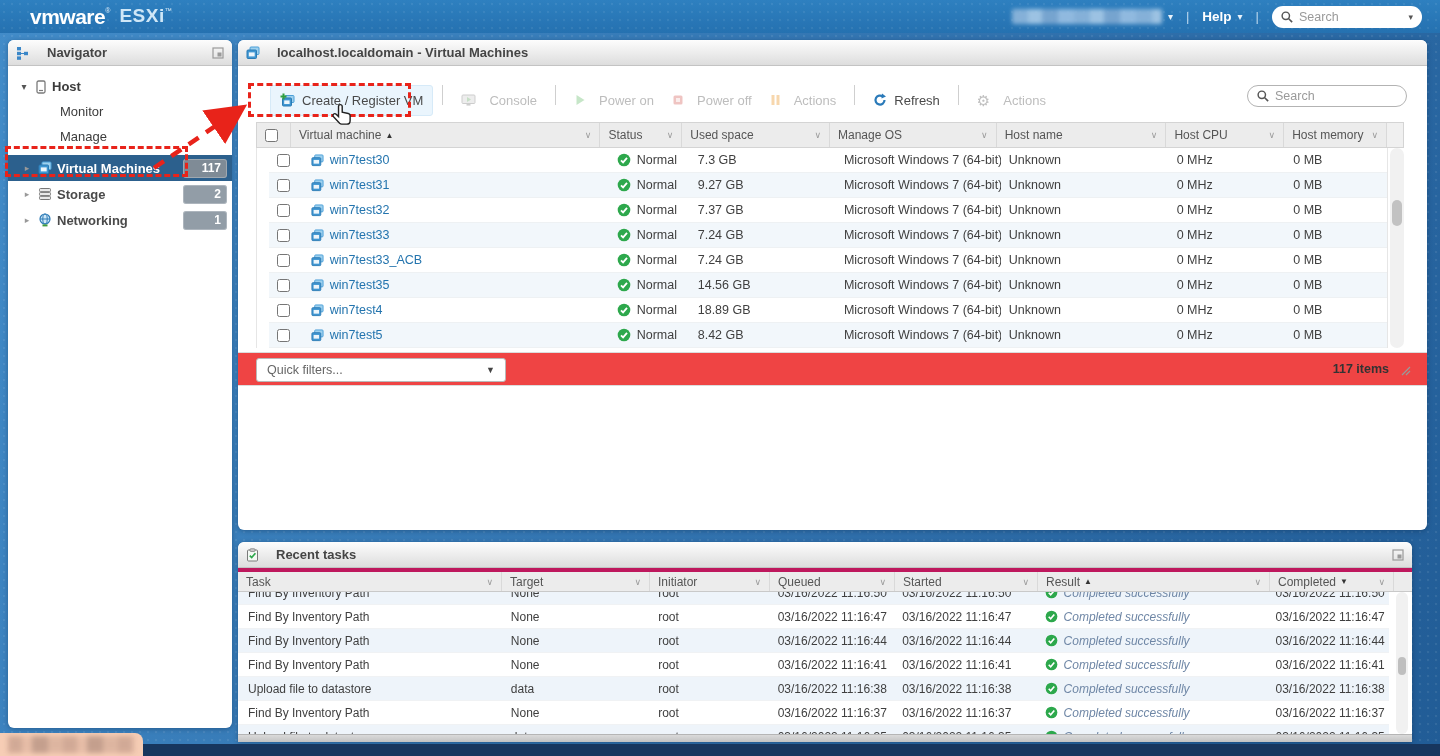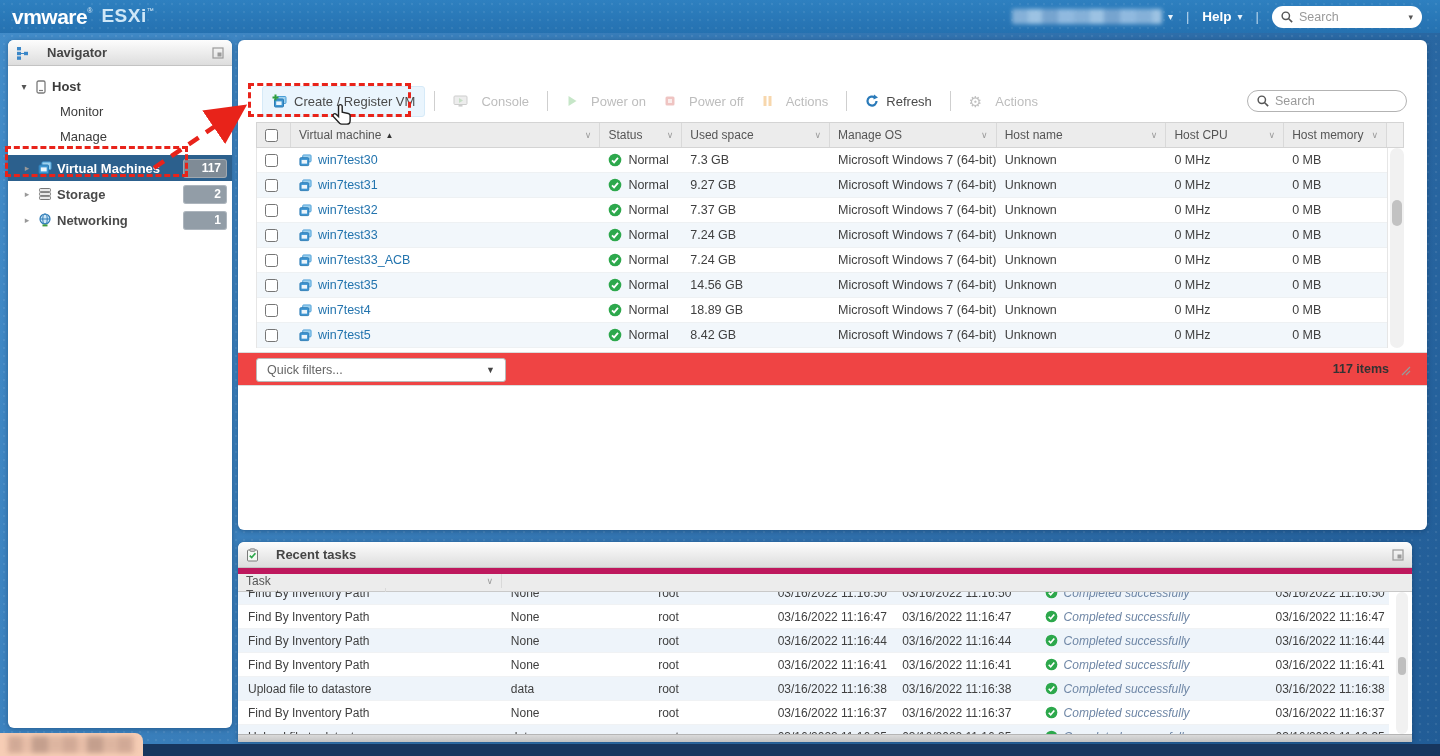--- a/index.html
+++ b/index.html
@@ -18,21 +18,21 @@
   }
 
   
   .topbar{
     position:absolute; left:0; top:0; width:1440px; height:33px;
     background-image:
       radial-gradient(rgba(255,255,255,.07) 1px, transparent 1.6px),
       linear-gradient(#2e80c0,#2571b0);
     background-size:8px 8px,100% 100%;
     display:flex; align-items:center; justify-content:space-between;
-    padding:0 18px 0 12px; color:#fff;
+    padding:0 18px 0 30px; color:#fff;
   }
   .logo{ display:flex; align-items:flex-start; }
   .lg-vmware{ font-size:21px; font-weight:bold; letter-spacing:-0.5px; color:#ffffff; }
   .lg-esxi{ font-size:19px; font-weight:bold; letter-spacing:0.5px; color:#cfe7f7; margin-left:9px; }
   .lg-sup{ font-size:7px; color:#dcecf8; margin-top:2px; }
   .top-right{ display:flex; align-items:center; gap:13px; }
   .blur-chip{
     display:inline-block; width:150px; height:15px; border-radius:2px;
     background:repeating-linear-gradient(90deg,#8fb7dc 0 16px,#a9cbe8 16px 30px,#7fa9d2 30px 46px,#9cc1e4 46px 62px);
     filter:blur(2px); opacity:.9;
@@ -68,21 +68,21 @@
   .trow.group .car{ color:#999; font-size:9px; }
   .trow.selected{ background:#2c608d; color:#fff; }
   .badge{
     margin-left:auto; margin-right:5px; min-width:44px; height:19px; line-height:19px;
     background:#929da7; border-radius:3px; color:#fff; font-weight:bold; font-size:12px;
     text-align:right; padding:0 6px; box-shadow:inset 0 0 0 1px rgba(255,255,255,.25);
   }
 
   
   .main{ left:238px; top:40px; width:1189px; height:490px; }
-  .toolbar{ position:absolute; left:24px; right:20px; top:45px; height:32px; display:flex; align-items:center; }
+  .toolbar{ position:absolute; left:32px; right:20px; top:45px; height:32px; display:flex; }
   .tbtn{ display:flex; align-items:center; gap:7px; padding:0 9px; height:30px; font-size:13px; color:#4a4a4a; cursor:pointer; white-space:nowrap; }
   .tbtn.disabled{ color:#bdbdbd;gap:13px; }
   .tbtn.disabled svg{ opacity:.5; }
   .create-btn{ background:#eaf5fd; border:1px solid #d6eaf8; border-radius:3px; height:31px; }
   .tsep-v{ width:1px; height:20px; background:#cfcfcf; margin:0 9px; }
   .gear-glyph{ font-size:15px; color:#c0c0c0; line-height:1; }
   .tb-search{
     margin-left:auto; width:160px; height:22px; border:1px solid #b3b3b3; border-radius:12px;
     display:flex; align-items:center; gap:6px; padding:0 9px; background:#fff;
   }
@@ -90,21 +90,21 @@
 
   .grid{ position:absolute; left:18px; top:82px; width:1148px; }
   .ghead{ display:flex; height:26px; background:#ececec; border:1px solid #d4d4d4; }
   .hcell{ display:flex; align-items:center; gap:4px; padding:0 8px; font-size:12px; color:#555;
           border-right:1px solid #d9d9d9; cursor:pointer; }
   .hcell:last-child{ border-right:none; }
   .sort{ font-size:8px; color:#333; }
   .chev{ margin-left:auto; font-size:9px; color:#9a9a9a; }
   .c0{width:34px;} .c1{width:310px;} .c2{width:82px;} .c3{width:148px;} .c4{width:167px;}
   .c5{width:170px;} .c6{width:118px;} .c7{width:103px;} .cg{width:16px; background:#f0f0f0;}
-  .rows{ border-left:1px solid #e6e6e6; border-right:1px solid #e6e6e6; width:1132px; }
+  .rows{ border-left:1px solid #e6e6e6; border-right:1px solid #e6e6e6; width:1132px;padding-left:12px; }
   .vm-row{ display:flex; height:25px; align-items:center; border-bottom:1px solid #eef1f3; background:#fff; cursor:pointer; }
   .vm-row:nth-of-type(even){ background:#f2f7fb; }
   .cell{ padding:0 8px; font-size:12.5px; color:#3f3f3f; display:flex; align-items:center; gap:6px; overflow:hidden; white-space:nowrap; }
   .vm-link{ color:#2374ae; text-decoration:none; }
   input[type="checkbox"]{ width:13px; height:13px; accent-color:#fff; }
 
   .tfootstrip{
     position:absolute; left:0; right:0; top:312px; height:34px; background:#ef4444;
     border-top:1px solid #dcdcdc; border-bottom:1px solid #dcdcdc;
   }
@@ -116,21 +116,21 @@
   .qfilter .sel-car{ font-size:9px; color:#444; }
   .items-count{ position:absolute; right:38px; top:0; line-height:33px; font-size:12.5px; font-weight:bold; color:#333; }
   .resize-ic{ position:absolute; right:16px; bottom:9px; }
 
   .vscroll1{ position:absolute; left:1152px; top:108px; width:14px; height:200px; background:#f1f1f1; border-radius:7px; }
   .vscroll1 .thumb{ position:absolute; left:2px; top:52px; width:10px; height:26px; background:#c2c2c2; border-radius:5px; }
 
   
   .tasks{ left:238px; top:542px; width:1174px; height:200px; border-radius:6px 6px 0 0; overflow:hidden; }
   .thead{ position:absolute; left:0; right:0; top:26px; display:flex; height:24px; background:#ececec;
-          border-top:6px solid #be185d; border-bottom:1px solid #c9c9c9;flex-direction:column; }
+          border-top:4px solid #be185d; border-bottom:1px solid #c9c9c9; }
   .k0{width:264px;} .k1{width:148px;} .k2{width:120px;} .k3{width:125px;} .k4{width:143px;}
   .k5{width:232px;} .k6{width:124px;} .kg{flex:1; background:#ececec;}
   .task-rows{ position:absolute; left:0; right:23px; top:50px; height:142px; overflow:hidden; }
   .task-row{ display:flex; height:24px; align-items:center; background:#fff; border-bottom:1px solid #f0f2f4; cursor:pointer; }
   .task-row:nth-of-type(odd){ background:#eef4fa; }
   .task-row:first-of-type{ margin-top:-11px; }
   .tcell{ padding:0 10px; font-size:12px; color:#3f3f3f; display:flex; align-items:center; gap:6px; overflow:hidden; white-space:nowrap; }
   .result-txt{ font-style:italic; color:#6f87a6; }
   .hscroll{ position:absolute; left:0; right:0; bottom:0; height:8px; background:linear-gradient(#dadada,#c2c2c2); border-top:1px solid #b5b5b5; }
   .vscroll2{ position:absolute; right:4px; top:50px; width:12px; height:142px; background:#f1f1f1; border-radius:6px; }
@@ -247,20 +247,28 @@
             <line x1="2" y1="6" x2="12" y2="6" stroke="#2f7cb7" stroke-width="1"></line>
             <rect x="4.5" y="11.4" width="5" height="2" fill="#3f9a3f"></rect>
           </svg>
         <span>Networking</span>
         <span class="badge">1</span>
       </div>
     </nav>
   </aside>
 
   <section class="panel main">
+    <div class="ptitle">
+      <svg width="14" height="14" viewBox="0 0 14 14">
+          <rect x="4" y="1" width="9" height="7.5" rx="1" fill="#9fd1ee" stroke="#4a9fd8"></rect>
+          <rect x="1" y="4" width="9.5" height="8.5" rx="1" fill="#3f96d2" stroke="#2b7bb4"></rect>
+          <rect x="2.8" y="6.4" width="5.9" height="4" fill="#fff" opacity=".9"></rect>
+        </svg>
+      <span>localhost.localdomain - Virtual Machines</span>
+    </div>
 
     <div class="toolbar">
       <div class="tbtn create-btn">
         <svg width="15" height="15" viewBox="0 0 15 15">
             <rect x="5" y="2.5" width="9" height="7" rx="1" fill="#9fd1ee" stroke="#4a9fd8"></rect>
             <rect x="2.5" y="5" width="9" height="8" rx="1" fill="#3f96d2" stroke="#2b7bb4"></rect>
             <rect x="4.2" y="7.4" width="5.4" height="3.6" fill="#fff" opacity=".9"></rect>
             <path d="M3.5 0.5 v6 M0.5 3.5 h6" stroke="#2f9e3f" stroke-width="2"></path>
           </svg>
         <span>Create / Register VM</span>

